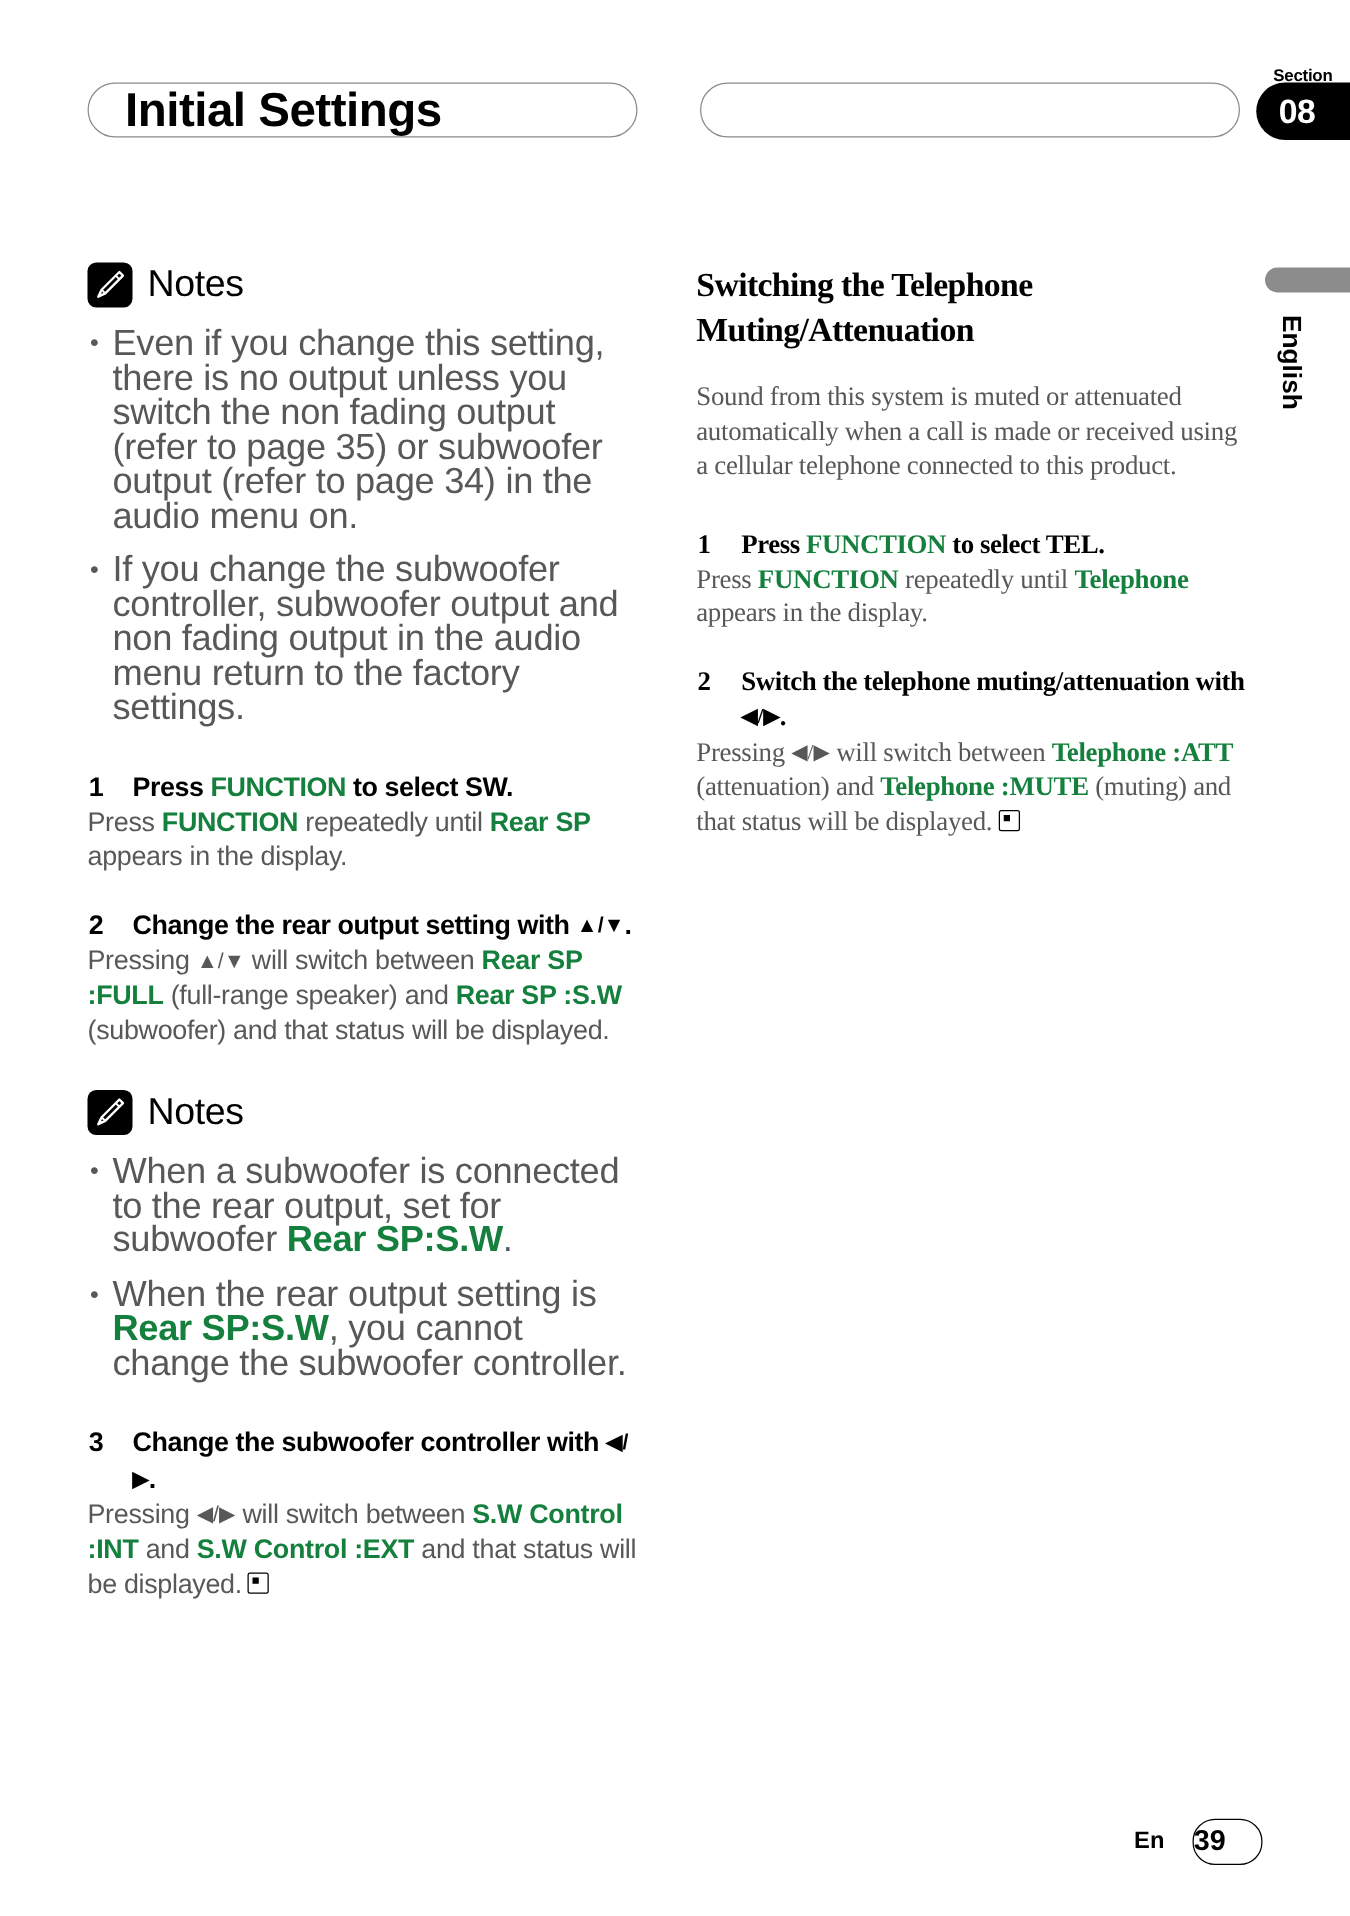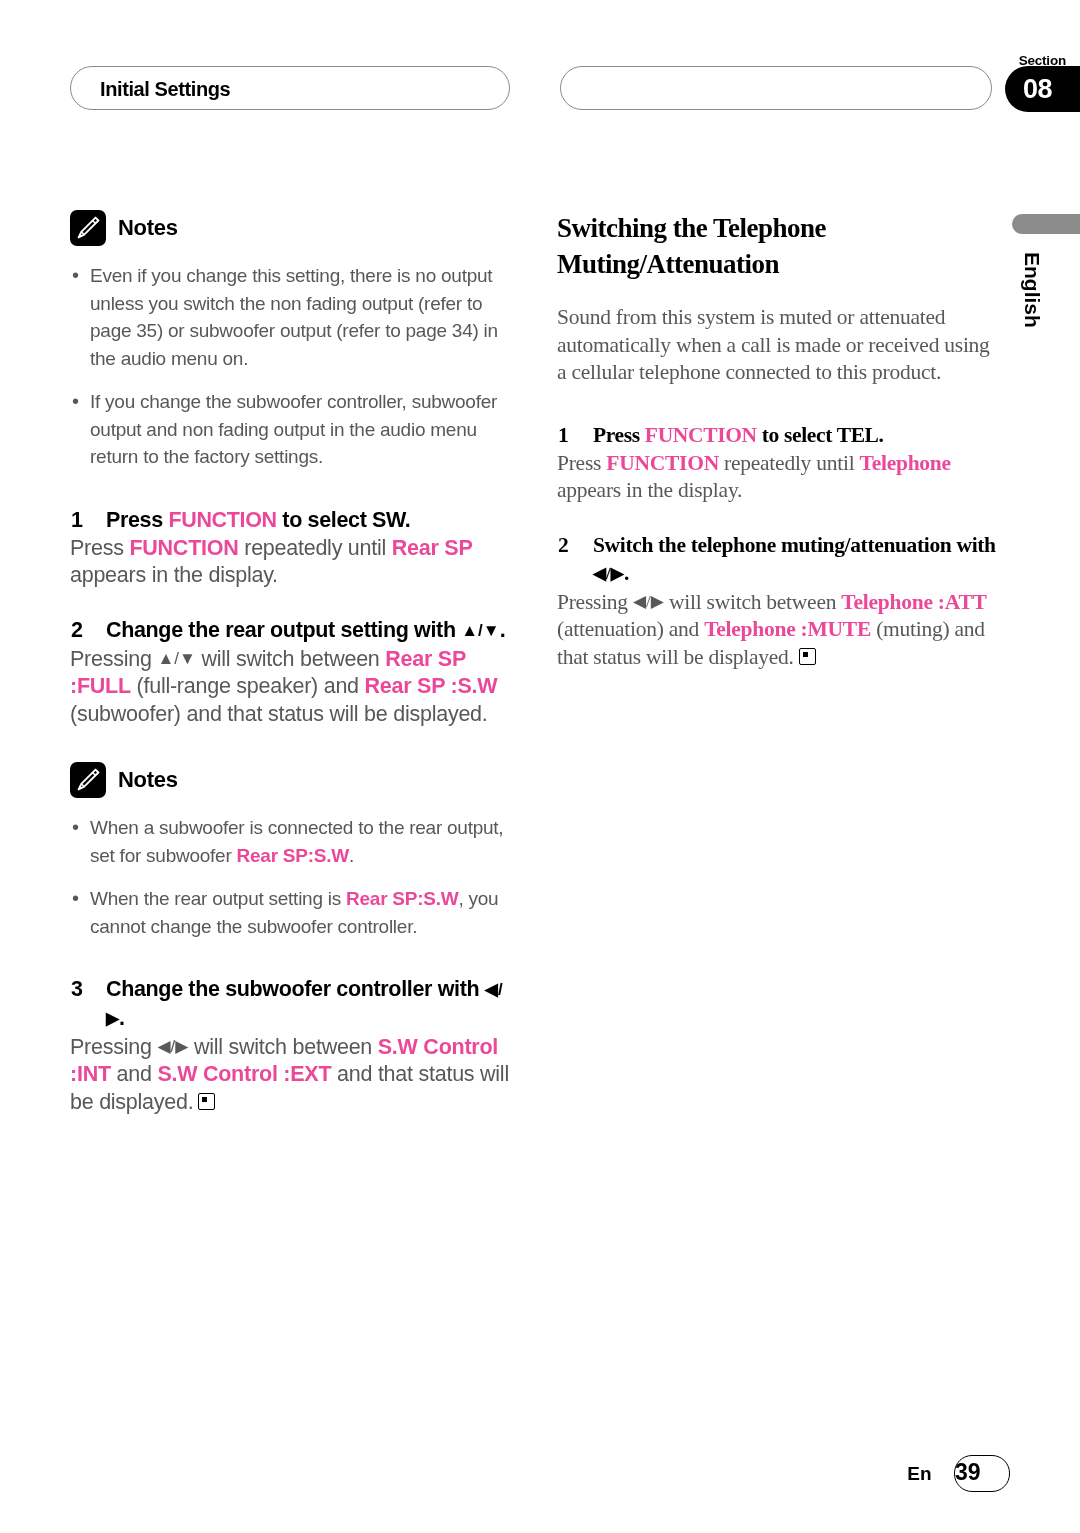--- a/index.html
+++ b/index.html
@@ -35,21 +35,21 @@
   }
   #pill-right {
     left: 560px;
     top: 66px;
     width: 432px;
   }
   .hdr-title {
     position: absolute;
     left: 100px;
     top: 70px;
-    font-size: 20px;
+    font-size: 38px;
     font-weight: bold;
     color: #000000;
     letter-spacing: -0.4px;
     line-height: 38px;
   }
   .section-label {
     position: absolute;
     right: 14px;
     top: 41px;
     font-size: 13.5px;
@@ -116,36 +116,36 @@
   .notes-icon {
     width: 36px;
     height: 36px;
     background: #000000;
     border-radius: 7px;
     position: relative;
     flex: 0 0 auto;
   }
   .notes-icon svg { position: absolute; left: 5px; top: 5px; }
   .notes-label {
-    font-size: 22px;
-    font-weight: bold;
+    font-size: 30px;
+    font-weight: normal;
     color: #000000;
     margin-left: 12px;
     letter-spacing: -0.3px;
   }
 
   ul.notes-list {
     list-style: none;
     margin: 0;
     padding: 0;
   }
   ul.notes-list li {
     position: relative;
     padding-left: 20px;
-    font-size: 19px;
+    font-size: 29px;
     line-height: 27.5px;
     color: #58585a;
     margin-bottom: 1px;
     letter-spacing: -0.25px;
     margin-top: 16px;
   }
   ul.notes-list li::before {
     content: "\2022";
     position: absolute;
     left: 2px;
@@ -175,21 +175,21 @@
   .step-body {
     font-size: 21.5px;
     line-height: 27.5px;
     color: #58585a;
     letter-spacing: -0.25px;
     margin-top: 1px;
   }
 
   
   b, .kw {
-    color: #ec4899;
+    color: #15803d;
     font-weight: bold;
   }
   .arrows {
     font-size: 17px;
     letter-spacing: 0;
     vertical-align: 1.5px;
   }
   .endmark {
     display: inline-block;
     width: 15px;

